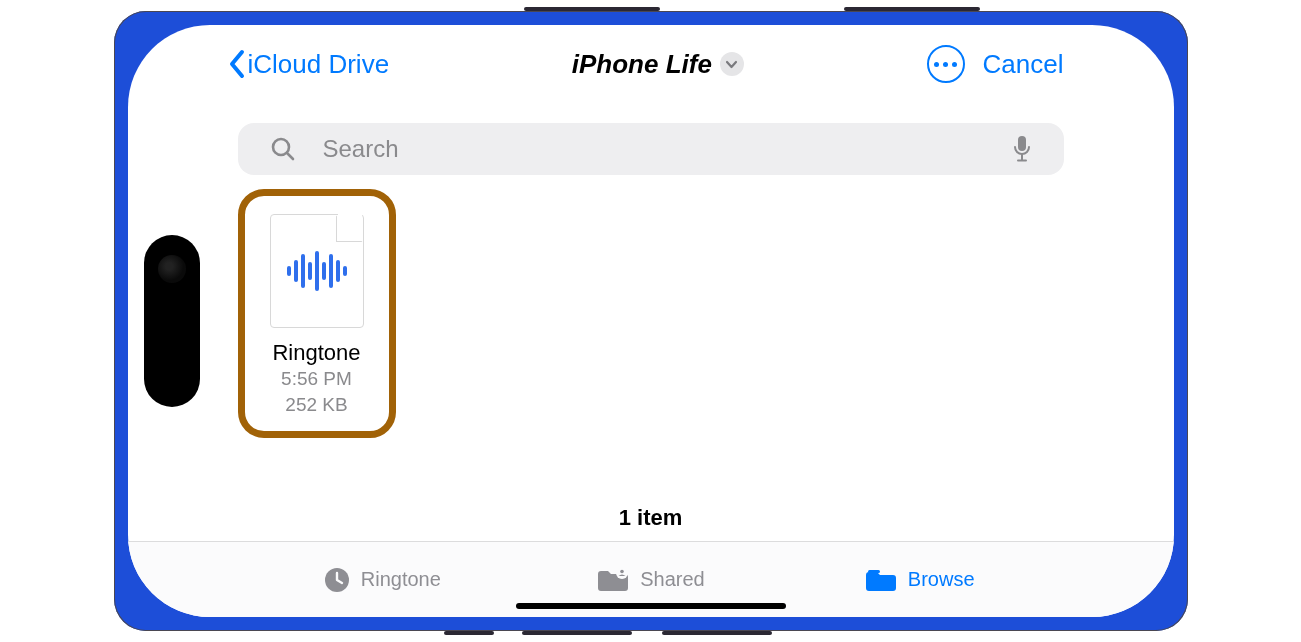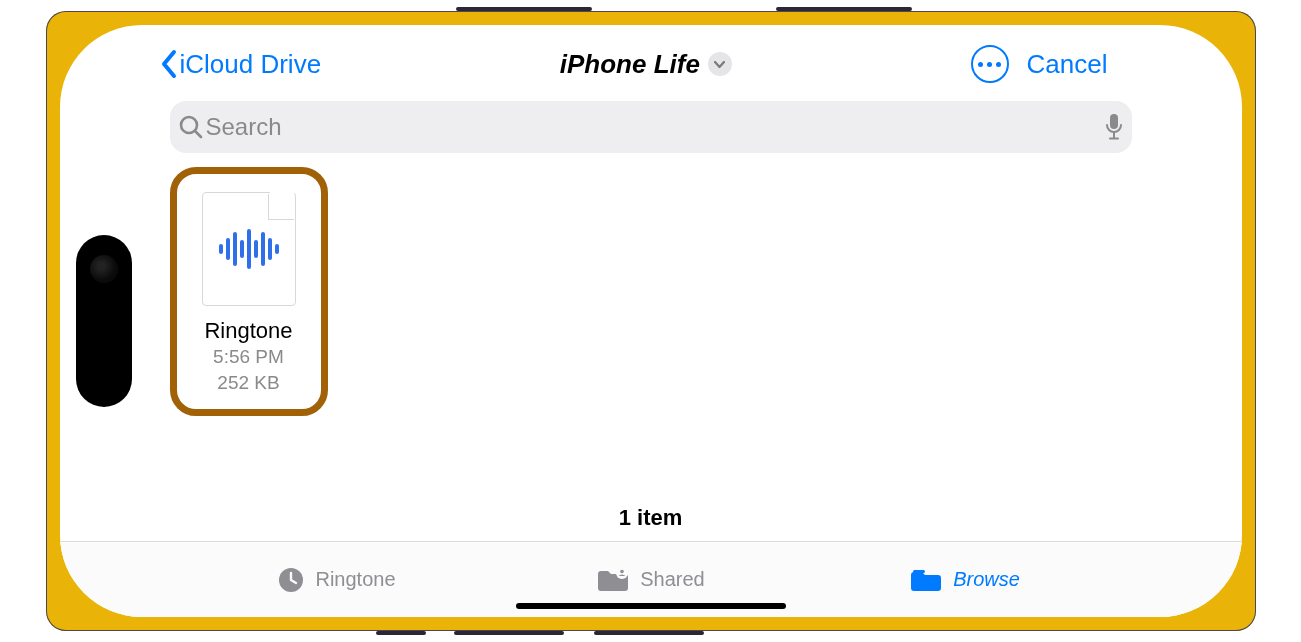--- a/index.html
+++ b/index.html
@@ -15,24 +15,24 @@
     height: 642px;
     display: flex;
     align-items: center;
     justify-content: center;
     background: #fff;
   }
 
   
   .device {
     position: relative;
-    width: 1210px;
+    width: 1074px;
     height: 620px;
-    background: #eab308;
-    border-radius: 20px;
+    background: #1d4ed8;
+    border-radius: 32px;
     box-shadow: 0 0 0 1px #4a4752 inset;
     padding: 14px;
   }
   
   .btn-top-left {
     position: absolute;
     top: -4px; left: 410px;
     width: 136px; height: 4px;
     background: #2b2833; border-radius: 2px;
   }
@@ -142,35 +142,36 @@
     margin-right: 14px;
   }
   .more-btn .dot {
     width: 5px; height: 5px;
     background: #007aff; border-radius: 50%;
   }
   .cancel {
     color: #007aff;
     font-size: 26px;
     cursor: pointer;
-    margin-right: 84px;
+    margin-right: 60px;
   }
 
   
   .search-wrap {
     padding: 10px 110px 0 110px;
   }
   .search {
     background: #eeeef0;
     border-radius: 16px;
     height: 52px;
     display: flex;
     align-items: center;
-    padding: 0 8px;
-    gap: 2px;
+    padding: 0 32px;
+    gap: 27px;
+    margin-top: 22px;
   }
   .search svg { display:block; flex-shrink:0; }
   .search-input {
     flex: 1;
     border: none;
     outline: none;
     background: transparent;
     font-size: 24px;
     color: #000;
   }
@@ -277,21 +278,20 @@
     display: flex;
     align-items: center;
     justify-content: center;
     gap: 10px;
     font-size: 20px;
     color: #8e8e93;
     cursor: pointer;
   }
   .tab.active {
     color: #007aff;
-    font-style: italic;
   }
   .tab svg { display:block; }
 
   .home-ind {
     position: absolute;
     left: 50%;
     bottom: 8px;
     transform: translateX(-50%);
     width: 270px;
     height: 6px;

